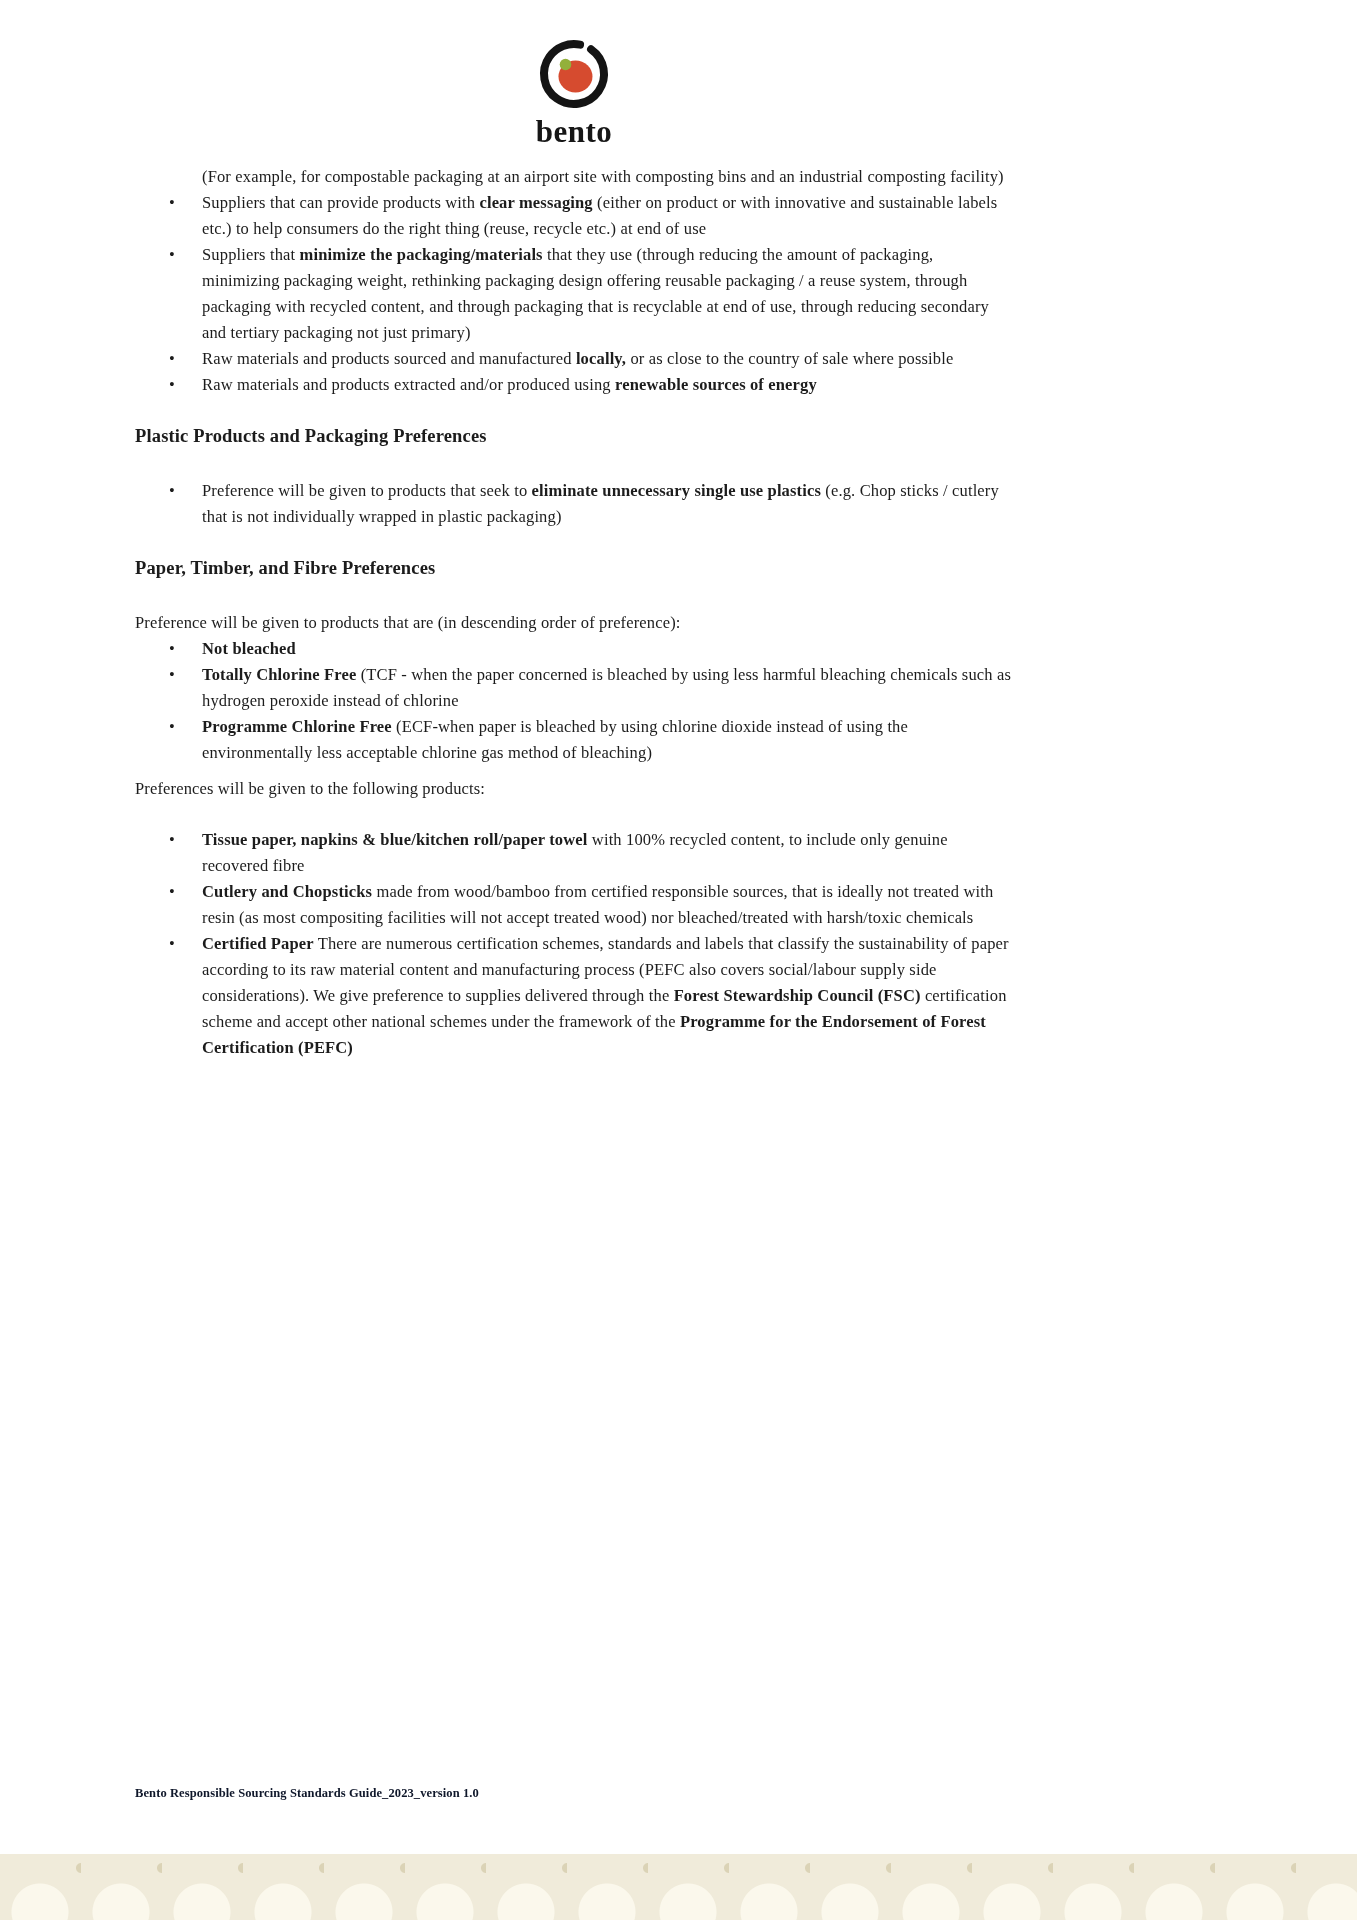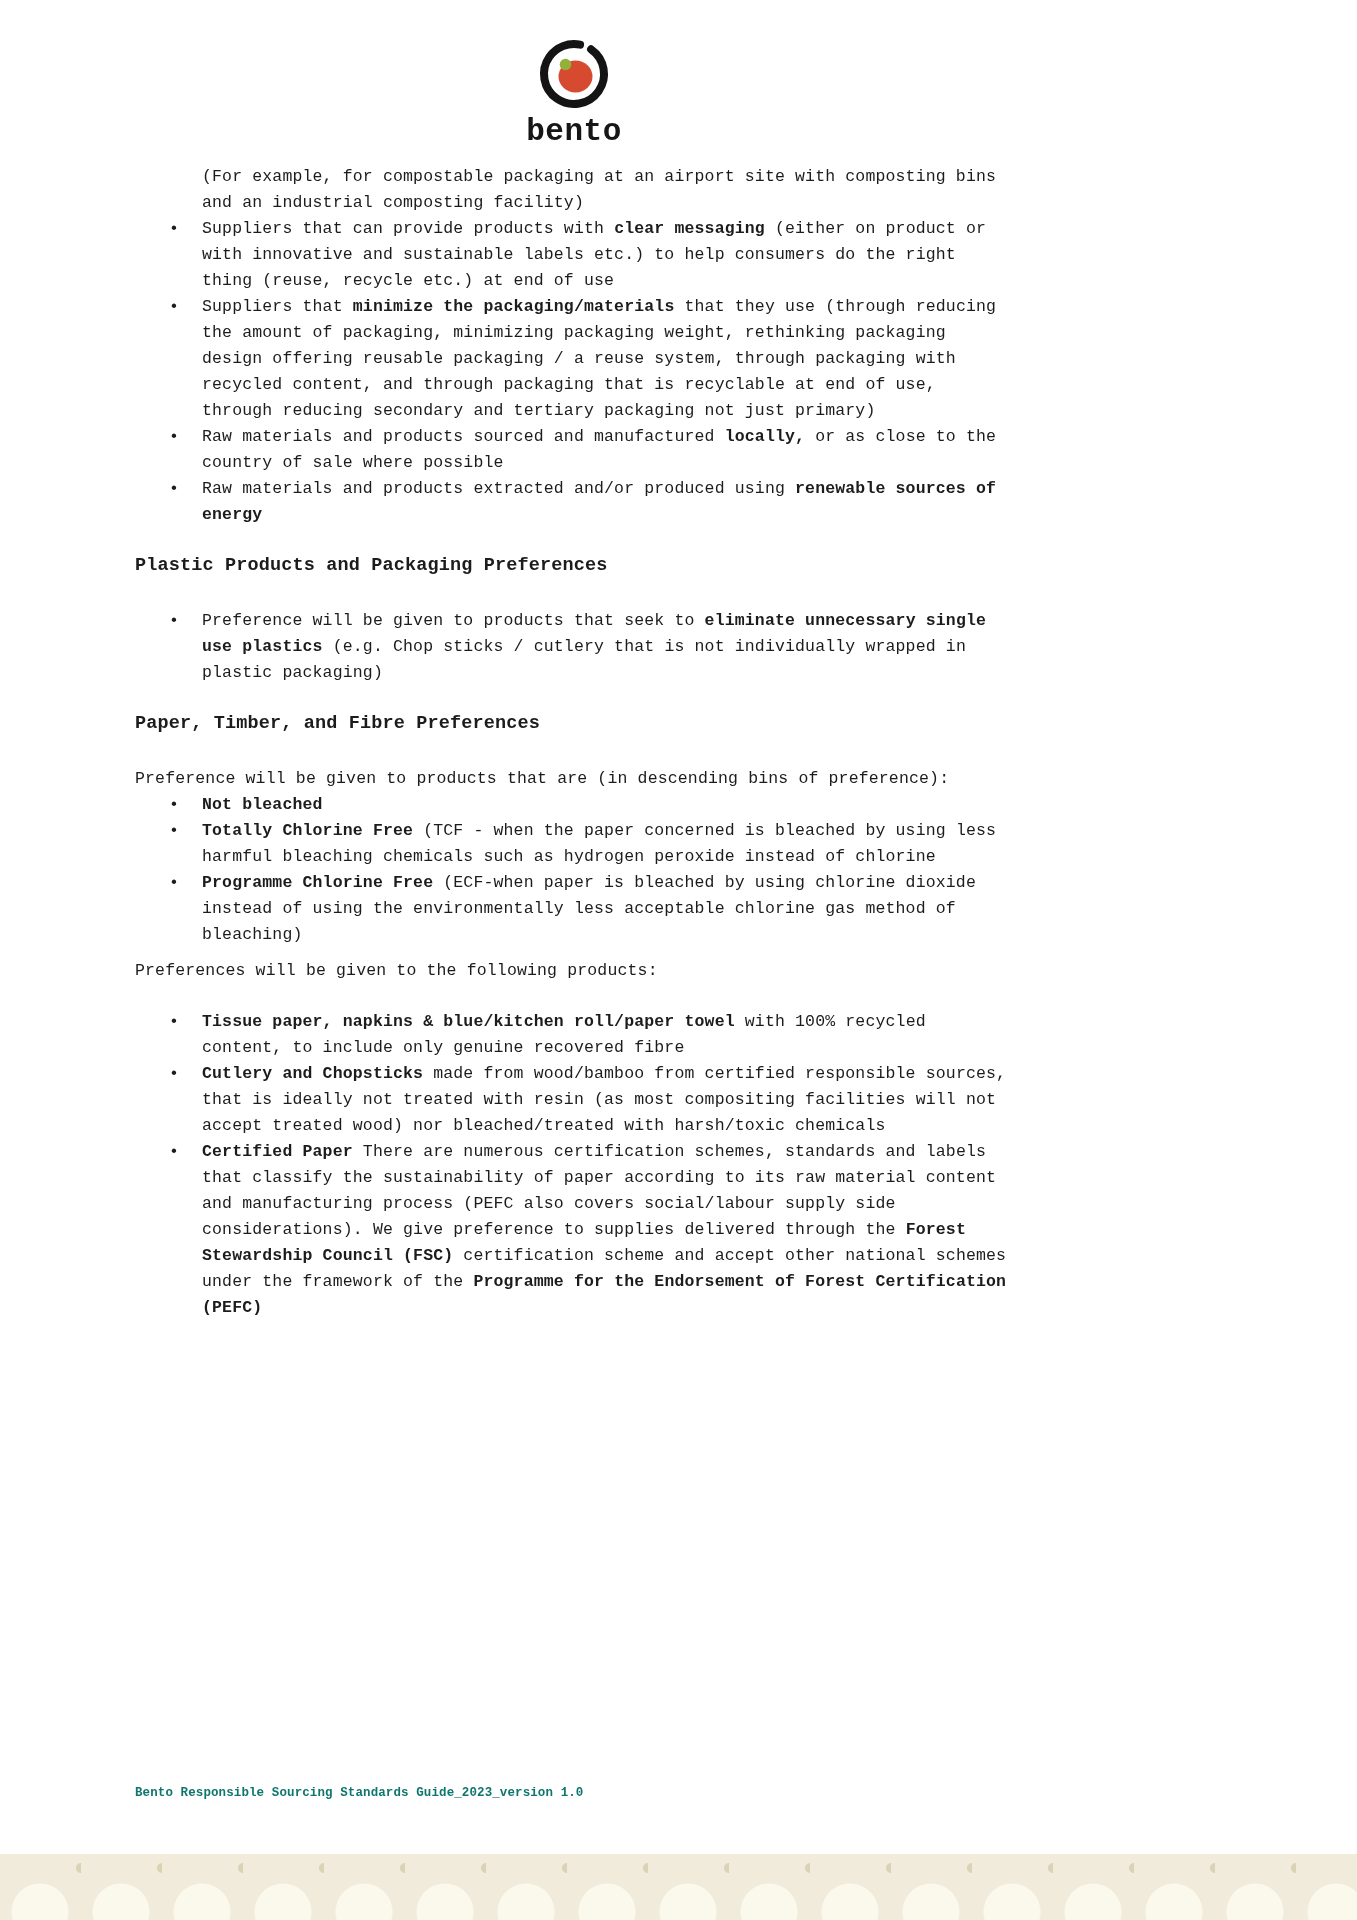--- a/index.html
+++ b/index.html
@@ -2,21 +2,21 @@
 <html><head>
 <meta charset="utf-8">
 <style>
   html,body{margin:0;padding:0;background:#ffffff;}
   .page{
     position:relative;
     width:1357px;
     height:1920px;
     background:#ffffff;
     overflow:hidden;
-    font-family:Liberation Mono, monospace;
+    font-family:Liberation Serif, serif;
     color:#1c1c1c;
   }
   
   .logo-wrap{
     position:absolute;
     top:34px;
     left:135px;
     width:878px;
     text-align:center;
   }
@@ -57,21 +57,21 @@
   .spacer{height:25px;}
   .bold{font-weight:700;text-align:right;}
   
   .footer-line{
     position:absolute;
     left:135px;
     top:1786px;
     font-size:12.5px;
     font-weight:700;
     letter-spacing:.1px;
-    color:#0f766e;
+    color:#0f172a;
   }
   
   .band{
     position:absolute;
     left:0;right:0;bottom:0;
     height:66px;
     background-color:#f0ebda;
     background-image:
       radial-gradient(circle at 40px 58px, #fbf8ec 0 28px, rgba(0,0,0,0) 29px),
       radial-gradient(circle at 81px 14px, #dbd3b6 0 4.5px, rgba(0,0,0,0) 5.5px);
@@ -95,21 +95,21 @@
 
   <div class="content">
       <div class="blk paragraph indent"><span>(For example, for compostable packaging at an airport site with composting bins and an industrial composting facility)</span></div>
       <div class="blk bullet"><span>Suppliers that can provide products with </span><span class="bold">clear messaging</span><span> (either on product or with innovative and sustainable labels etc.) to help consumers do the right thing (reuse, recycle etc.) at end of use</span></div>
       <div class="blk bullet"><span>Suppliers that </span><span class="bold">minimize the packaging/materials</span><span> that they use (through reducing the amount of packaging, minimizing packaging weight, rethinking packaging design offering reusable packaging / a reuse system, through packaging with recycled content, and through packaging that is recyclable at end of use, through reducing secondary and tertiary packaging not just primary)</span></div>
       <div class="blk bullet"><span>Raw materials and products sourced and manufactured </span><span class="bold">locally,</span><span> or as close to the country of sale where possible</span></div>
       <div class="blk bullet"><span>Raw materials and products extracted and/or produced using </span><span class="bold">renewable sources of energy</span></div>
       <div class="blk heading"><span>Plastic Products and Packaging Preferences</span></div>
       <div class="blk bullet"><span>Preference will be given to products that seek to </span><span class="bold">eliminate unnecessary single use plastics</span><span> (e.g. Chop sticks / cutlery that is not individually wrapped in plastic packaging)</span></div>
       <div class="blk heading"><span>Paper, Timber, and Fibre Preferences</span></div>
-      <div class="blk paragraph"><span>Preference will be given to products that are (in descending bins of preference):</span></div>
+      <div class="blk paragraph"><span>Preference will be given to products that are (in descending order of preference):</span></div>
       <div class="blk bullet"><span class="bold">Not bleached</span></div>
       <div class="blk bullet"><span class="bold">Totally Chlorine Free</span><span> (TCF - when the paper concerned is bleached by using less harmful bleaching chemicals such as hydrogen peroxide instead of chlorine</span></div>
       <div class="blk bullet"><span class="bold">Programme Chlorine Free</span><span> (ECF-when paper is bleached by using chlorine dioxide instead of using the environmentally less acceptable chlorine gas method of bleaching)</span></div>
       <div class="blk paragraph"><span>Preferences will be given to the following products:</span></div>
       <div class="blk spacer"></div>
       <div class="blk bullet"><span class="bold">Tissue paper, napkins &amp; blue/kitchen roll/paper towel</span><span> with 100% recycled content, to include only genuine recovered fibre</span></div>
       <div class="blk bullet"><span class="bold">Cutlery and Chopsticks</span><span> made from wood/bamboo from certified responsible sources, that is ideally not treated with resin (as most compositing facilities will not accept treated wood) nor bleached/treated with harsh/toxic chemicals</span></div>
       <div class="blk bullet"><span class="bold">Certified Paper</span><span> There are numerous certification schemes, standards and labels that classify the sustainability of paper according to its raw material content and manufacturing process (PEFC also covers social/labour supply side considerations). We give preference to supplies delivered through the </span><span class="bold">Forest Stewardship Council (FSC)</span><span> certification scheme and accept other national schemes under the framework of the </span><span class="bold">Programme for the Endorsement of Forest Certification (PEFC)</span></div>
     </div>
 

